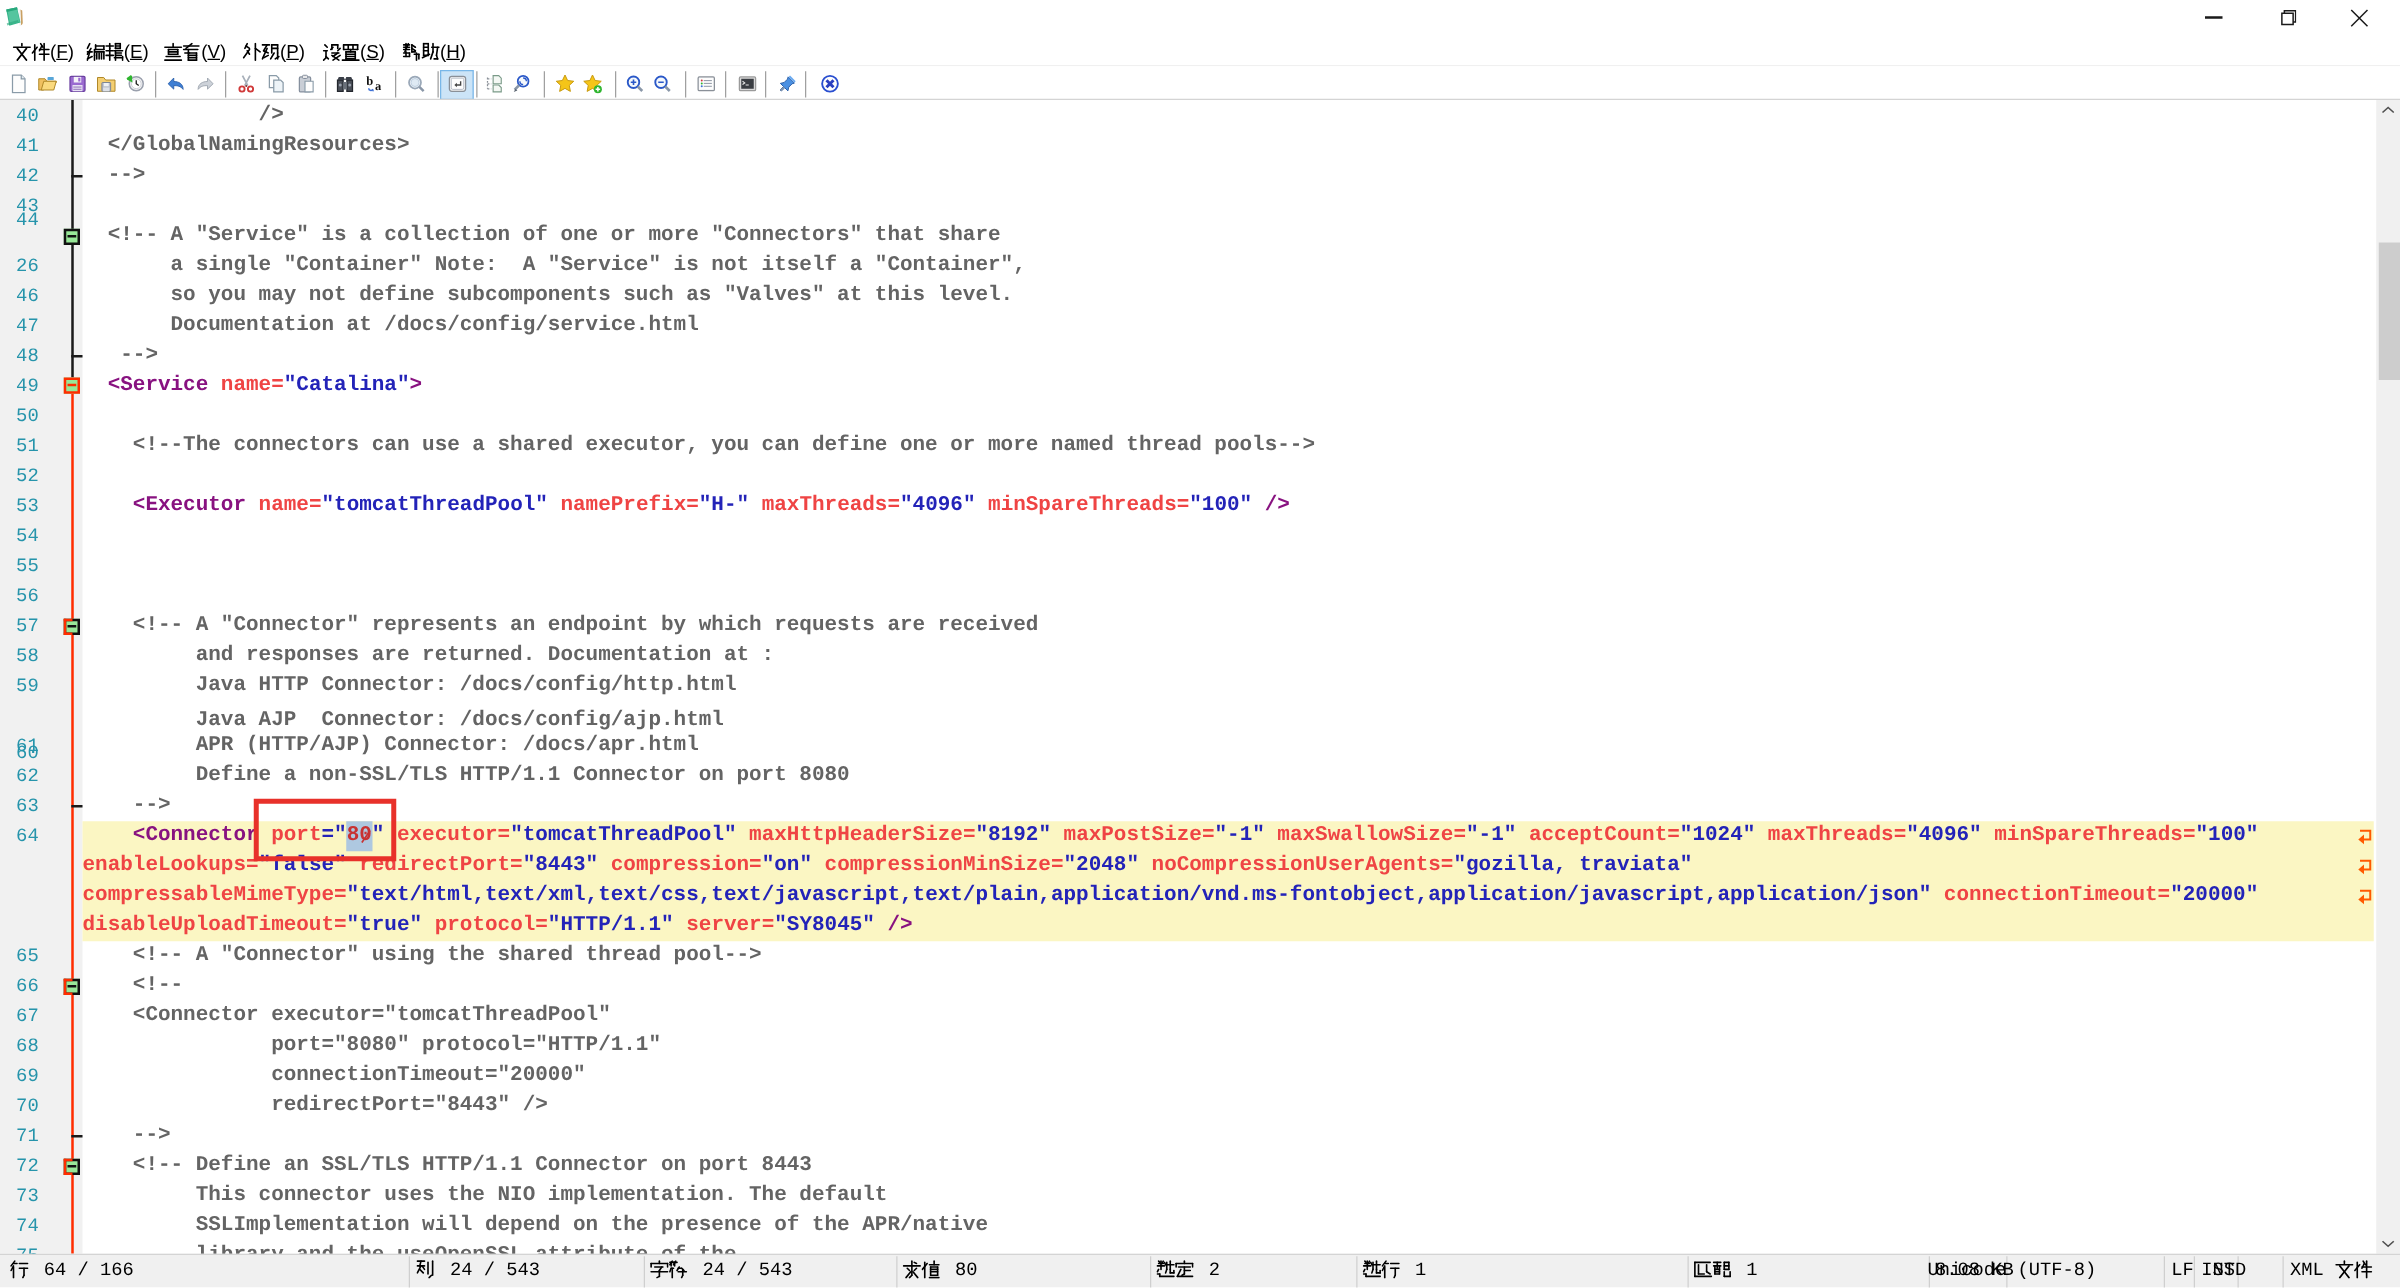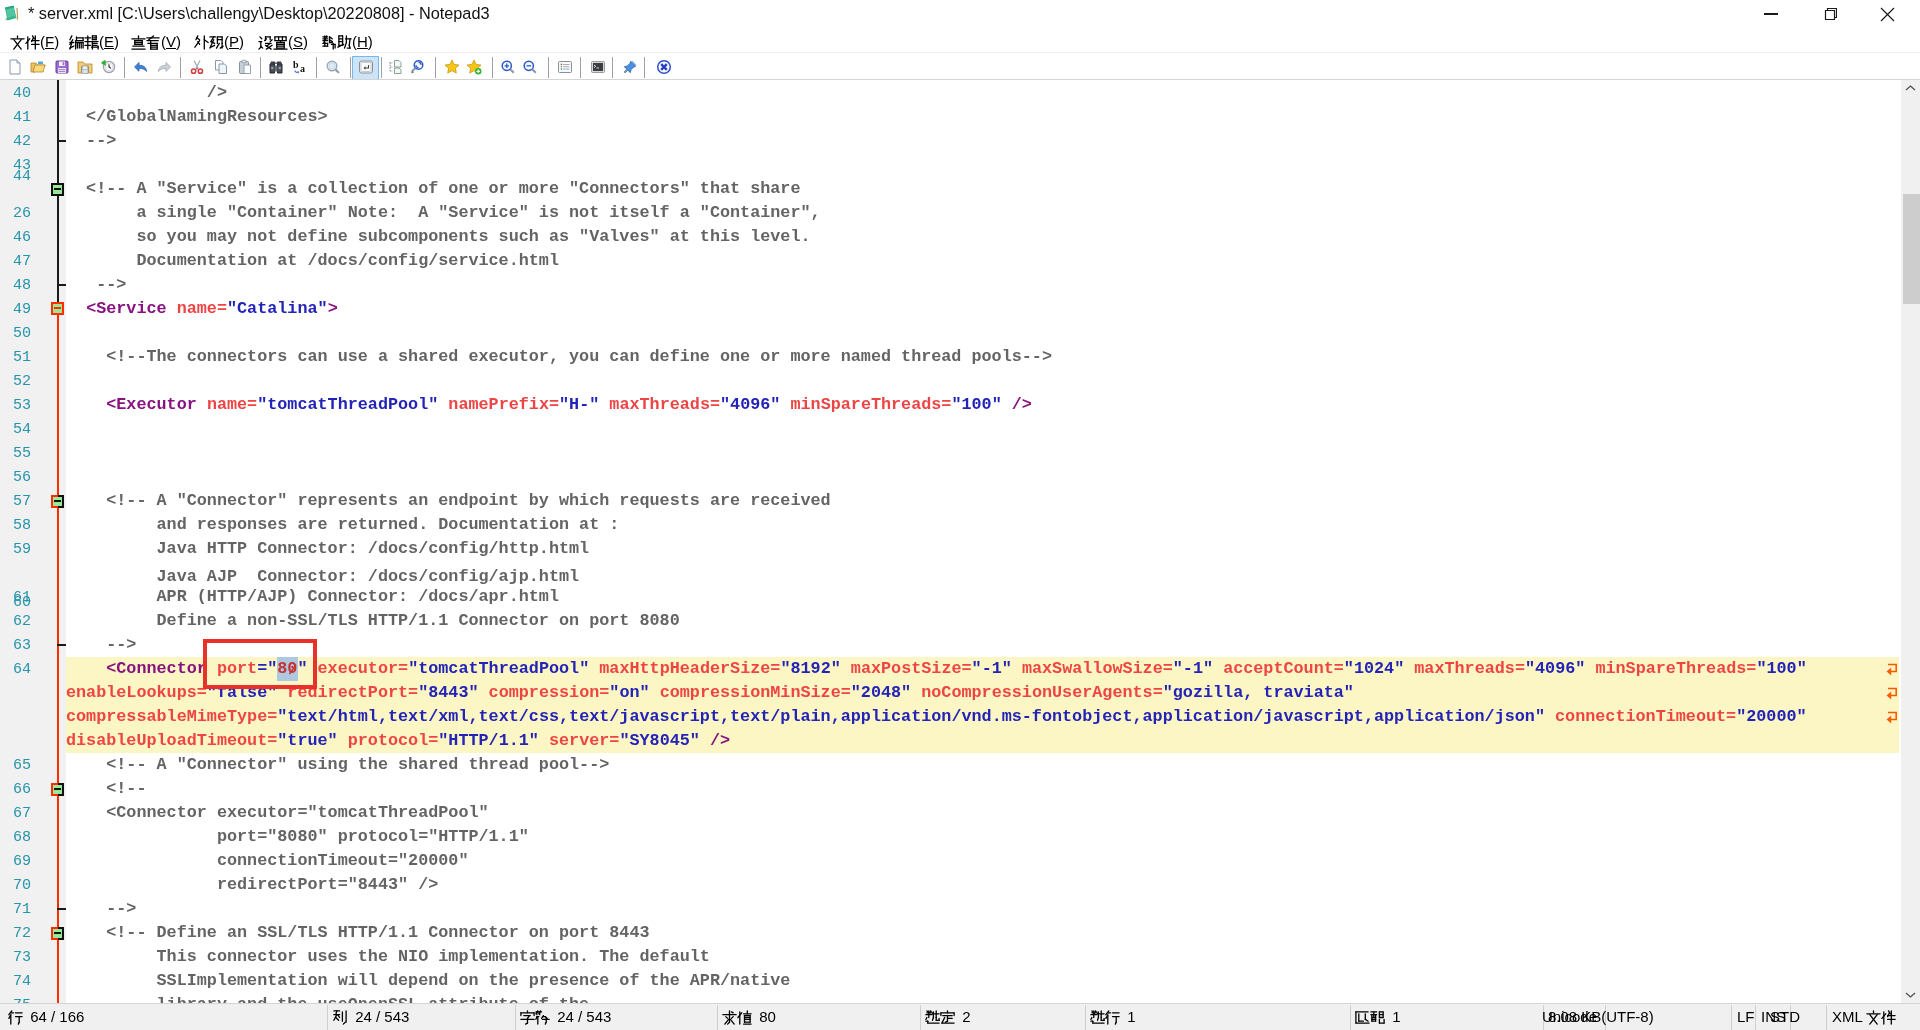--- a/index.html
+++ b/index.html
@@ -8,35 +8,34 @@
 .row span{letter-spacing:0}
 .c{color:#646464}.t{color:#881280}.a{color:#ef4444}.v{color:#2323b8}
 .s{color:#c83232}
 .ln{position:absolute;left:0;width:31px;text-align:right;height:24px;line-height:24px;
  font-family:"Liberation Mono", monospace;font-size:15.1px;color:#2694ab;z-index:4}
 .vline{position:absolute;left:57px;width:2px}
 .tbi{position:absolute}
 .tsep{position:absolute;top:57px;width:1px;height:21px;background:#a0a0a0}
 .mi{position:absolute;top:3px;height:20px;font-size:15px;color:#000;white-space:nowrap}
 .ml{font-family:"Liberation Sans", sans-serif;font-size:15px}
-.stit{position:absolute;top:4px;font-size:15px;color:#000;white-space:pre;font-family:Liberation Sans, sans-serif}
+.stit{position:absolute;top:4px;font-size:15px;color:#000;white-space:pre;font-family:Liberation Mono, monospace}
 .ssep{position:absolute;top:1px;width:1px;height:26px;background:#cfcfcf}
 </style></head><body>
 
 <div style="position:absolute;left:0;top:0;width:1920px;height:30px;background:#fff">
   <svg style="position:absolute;left:3px;top:4px" width="20" height="21" viewBox="0 0 20 21">
     <path d="M13.2 3.6l.6 12.6c.8-.3 1.4-1 1.4-2.2l-.4-9.6z" fill="#c9a063"></path>
     <path d="M8.0 2.2l5.2 1.4.6 13.2-5.2-1.8z" fill="#f2f4f4"></path>
     <path d="M6.4 2.0l5.2 1.2.8 13.0-5.4-1.6z" fill="#ffffff"></path>
     <path d="M2.0 3.6l8.6-1.9 2.8 12.2-9.0 2.7z" fill="#35b58a"></path>
     <path d="M3.2 4.9l7.4-1.6 2.2 10.0-7.8 2.3z" fill="#55c59f"></path>
     <path d="M2.0 3.6l8.6-1.9.5 1.9-8.7 2.0z" fill="#28a87c"></path>
     <path d="M2.4 14.6l9.0-2.7.4 1.7-9.0 2.8z" fill="#28a87c" opacity=".6"></path>
   </svg>
-  <div style="position:absolute;left:28px;top:4px;font-size:16.3px;color:#111">* server.xml [C:\Users\challengy\Desktop\20220808] - Notepad3</div>
   <div style="position:absolute;left:1764px;top:13px;width:14px;height:2px;background:#1a1a1a"></div>
   <svg style="position:absolute;left:1821px;top:6px" width="16" height="16" viewBox="0 0 16 16">
     <path d="M4.5 4.5h9v9h-9z" fill="none" stroke="#1a1a1a" stroke-width="1.2"></path>
     <path d="M6.5 4.5v-2h9v9h-2" fill="none" stroke="#1a1a1a" stroke-width="1.2"></path>
   </svg>
   <svg style="position:absolute;left:1879px;top:6px" width="17" height="17" viewBox="0 0 17 17">
     <path d="M2 2l13 13M15 2L2 15" stroke="#1a1a1a" stroke-width="1.2"></path>
   </svg>
 </div>
 

